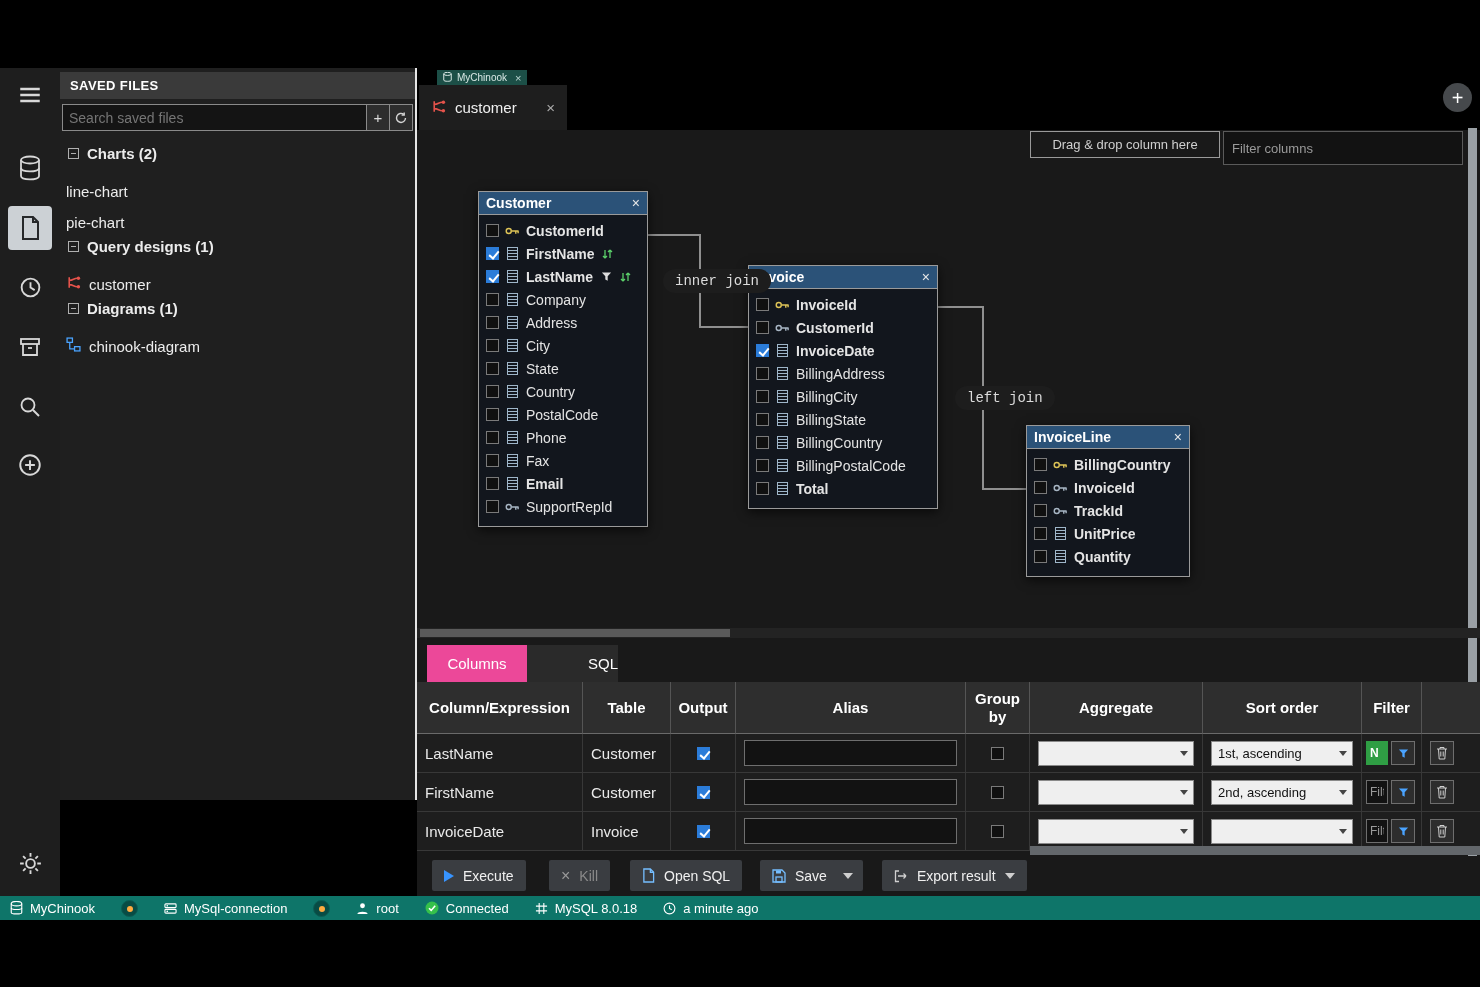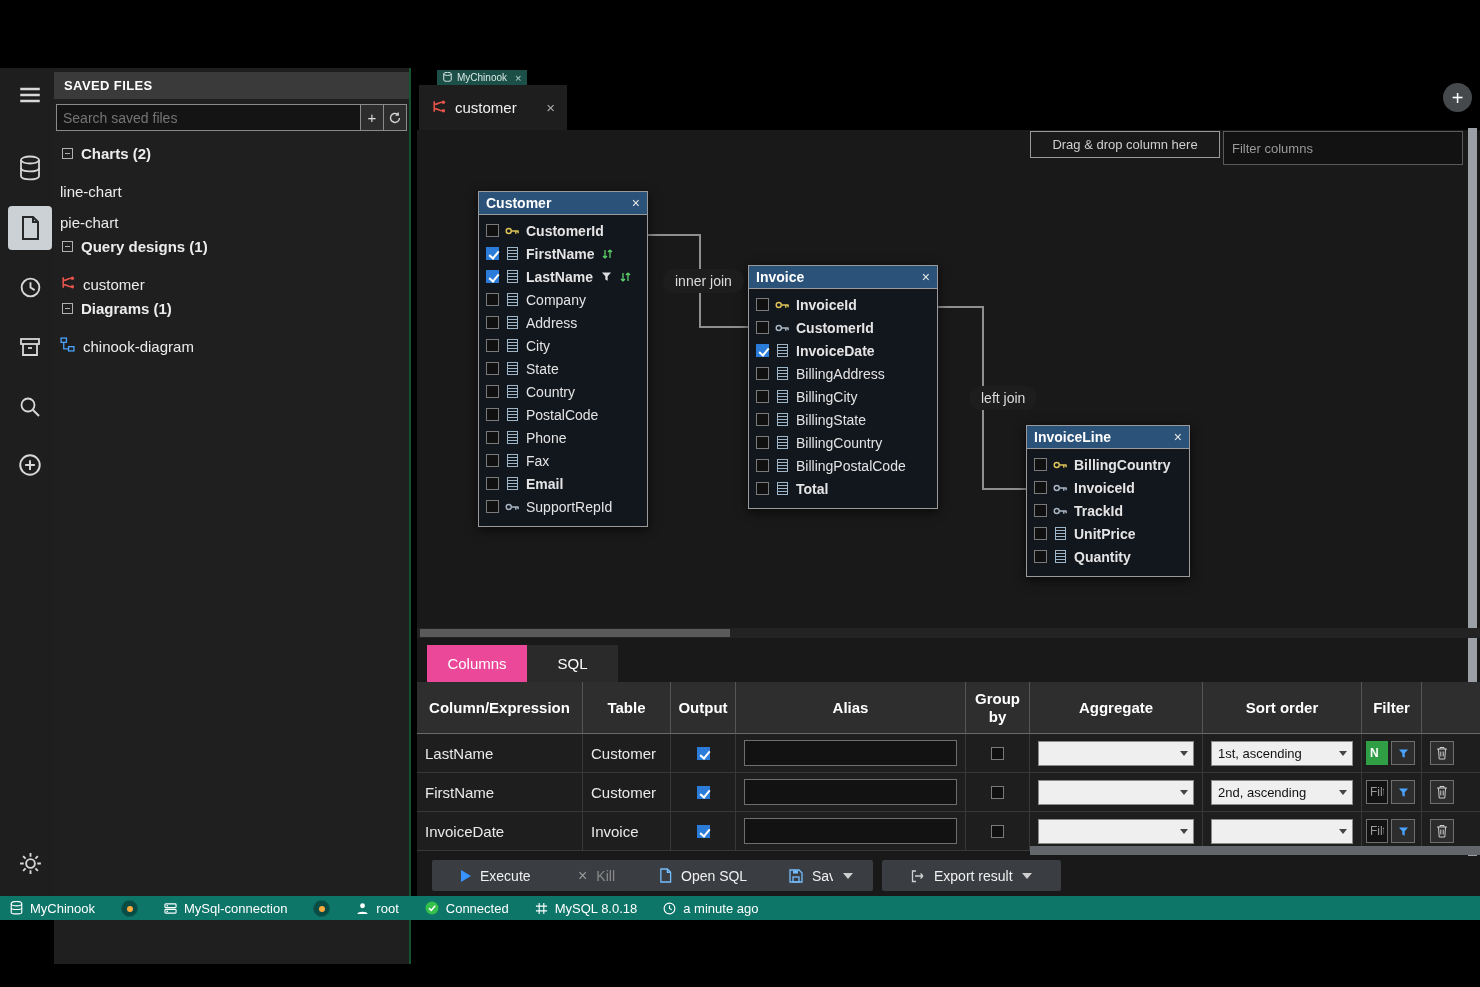--- a/index.html
+++ b/index.html
@@ -6,21 +6,21 @@
   html,body{background:#000;}
   body{font-family:"Liberation Sans",sans-serif;}
   #screen{position:relative;width:1480px;height:987px;background:#000;overflow:hidden;}
 
   
   #iconbar{position:absolute;left:0;top:68px;width:60px;height:828px;background:#1e1e1e;}
   .icell{position:absolute;left:8px;width:44px;height:44px;border-radius:4px;display:flex;align-items:center;justify-content:center;cursor:pointer;}
   .icell.active{background:#ccd1d5;}
 
   
-  #filespanel{position:absolute;left:54px;top:68px;width:357px;height:896px;background:#1f1f1f;border-right:2px solid #14532d;}
+  #filespanel{position:absolute;left:60px;top:68px;width:357px;height:732px;background:#1f1f1f;border-right:2px solid #e5e5e5;}
   .panel-hdr{position:absolute;left:0;right:0;height:27px;background:#3a3a3a;color:#fff;font-weight:700;font-size:13px;display:flex;align-items:center;padding:0 10px;letter-spacing:.4px;}
   #searchrow{position:absolute;left:2px;right:2px;top:36px;height:27px;display:flex;}
   #saved-search{flex:1;background:#141414;border:1px solid #8a8a8a;color:#ddd;font-size:14px;padding:0 6px;min-width:0;outline:none;}
   .sq-btn{width:23px;background:#2d2d2d;border:1px solid #8a8a8a;border-left:none;color:#ddd;display:flex;align-items:center;justify-content:center;font-size:15px;cursor:pointer;}
   .tree-row{position:absolute;left:0;right:0;height:31px;display:flex;align-items:center;gap:8px;color:#ececec;font-size:15px;cursor:pointer;padding-left:8px;}
   .tree-row.child{padding-left:6px;align-items:flex-end;}
   .tree-row .bold{font-weight:700;}
   .collapse-box{width:11px;height:11px;border:1px solid #b0b0b0;position:relative;flex:none;}
   .collapse-box::after{content:"";position:absolute;left:2px;right:2px;top:4px;border-top:1px solid #b0b0b0;}
 
@@ -31,61 +31,61 @@
   #grouptab .x{color:#bcd6d2;font-size:11px;margin-left:3px;cursor:pointer;}
   #filetab{position:absolute;left:2px;top:17px;width:148px;height:45px;background:#1e1e1e;display:flex;align-items:center;gap:9px;padding:0 12px;color:#f0f0f0;font-size:15px;cursor:pointer;}
   #filetab .x{color:#aaa;font-size:15px;margin-left:auto;cursor:pointer;}
   #addbtn{position:absolute;left:1026px;top:15px;width:29px;height:29px;border-radius:50%;background:#46494c;color:#fff;font-size:20px;line-height:1;display:flex;align-items:center;justify-content:center;cursor:pointer;}
   #dragdrop{position:absolute;left:613px;top:63px;width:190px;height:27px;border:1px solid #9a9a9a;color:#cfcfcf;font-size:13px;display:flex;align-items:center;justify-content:center;}
   #filtercols{position:absolute;left:806px;top:63px;width:240px;height:27px;background:#121212;border:1px solid #5a5a5a;color:#ddd;font-size:13px;padding:16px 8px;outline:none;}
   #filtercols::placeholder{color:#9a9a9a;}
   #vscroll{position:absolute;right:3px;top:60px;width:9px;height:728px;background:#9aa0a5;}
 
   #joinlines{position:absolute;left:0;top:0;pointer-events:none;}
-  .join-pill{position:absolute;background:#1d1d1d;border-radius:13px;color:#dcdcdc;font-size:14px;padding:4px 12px;cursor:pointer;}
+  .join-pill{position:absolute;background:#1d1d1d;border-radius:13px;color:#dcdcdc;font-size:14px;padding:4px 12px;cursor:pointer;font-family:Liberation Mono, monospace;}
 
   .card{position:absolute;background:#12161d;border:1px solid #9a9a9a;box-shadow:0 3px 10px rgba(0,0,0,.65);}
   .card-hdr{height:23px;background:#2b5278;display:flex;align-items:center;justify-content:space-between;padding:0 7px;color:#fff;font-weight:700;font-size:14px;border-bottom:1px solid #9a9a9a;cursor:move;}
   .card-hdr .x{color:#e8e8e8;font-weight:400;font-size:14px;cursor:pointer;}
   .card-body{padding:4px 0 8px;}
   .col-row{height:23px;display:flex;align-items:center;gap:6px;padding:0 7px;color:#e4e4e4;font-size:14px;cursor:pointer;}
   .col-row.req{font-weight:700;}
   .cicon{width:15px;display:flex;justify-content:center;flex:none;}
   .xicon{margin-left:2px;display:flex;}
   .cb{width:13px;height:13px;border:1px solid #7a7a7a;background:#101010;flex:none;position:relative;cursor:pointer;}
   .cb.on{background:#2b7cd9;border-color:#2b7cd9;}
   .cb.on::after{content:"";position:absolute;left:4px;top:1px;width:4px;height:8px;border-right:2px solid #fff;border-bottom:2px solid #fff;transform:rotate(40deg);}
 
   #hscroll-canvas{position:absolute;left:0;top:560px;width:100%;height:10px;background:#232323;}
   #hscroll-canvas .thumb{position:absolute;left:3px;top:1px;width:310px;height:8px;background:#5a5a5a;cursor:pointer;}
 
   
   .bp-tab{position:absolute;top:577px;height:37px;display:flex;align-items:center;justify-content:center;color:#fff;font-size:15px;cursor:pointer;}
   #tab-columns{left:10px;width:100px;background:#ec4899;}
-  #tab-sql{left:110px;width:91px;background:#2a2a2a;}
+  #tab-sql{left:110px;width:91px;background:#2a2a2a;justify-content:flex-end;}
 
   #grid{position:absolute;left:0;top:614px;width:1080px;}
   .ghead{display:flex;height:52px;background:#2e2e2e;}
   .ghead .gc{justify-content:center;text-align:center;font-weight:700;color:#fff;font-size:15px;line-height:1.15;border-right:1px solid #555;border-bottom:1px solid #6a6a6a;}
   .grow{display:flex;height:39px;}
   .gc{display:flex;align-items:center;padding:0 8px;}
   .grow .gc{background:#1e1e1e;color:#eaeaea;font-size:15px;border-right:1px solid #383838;border-bottom:1px solid #383838;}
   .c1{width:166px;}.c2{width:88px;}.c3{width:65px;justify-content:center;}.c4{width:230px;}
   .c5{width:64px;justify-content:center;}.c6{width:173px;}.c7{width:159px;}
   .c8{width:60px;padding:0 4px;gap:3px;}.c9{width:75px;border-right:none !important;}
   .alias-input{width:100%;height:26px;background:#121212;border:1px solid #6e6e6e;color:#ddd;padding:0 6px;font-size:14px;outline:none;}
   .select{width:100%;height:25px;background:#efefef;border:1px solid #8a8a8a;display:flex;align-items:center;justify-content:space-between;padding:0 5px 0 6px;font-size:13px;color:#111;cursor:pointer;white-space:nowrap;overflow:hidden;}
   .sel-arrow{width:0;height:0;border-left:4px solid transparent;border-right:4px solid transparent;border-top:5px solid #444;flex:none;margin-left:4px;}
   .filter-input{width:22px;height:24px;background:#121212;border:1px solid #6e6e6e;color:#b9b9b9;font-size:12px;padding:0 3px;outline:none;}
   .filter-input::placeholder{color:#9a9a9a;}
   .filter-input.filled{background:#2f9e44;border-color:#2f9e44;color:#fff;font-weight:700;}
   .mini-btn{width:24px;height:24px;background:#2d2d2d;border:1px solid #6e6e6e;display:flex;align-items:center;justify-content:center;cursor:pointer;flex:none;}
   #grid-hscroll{position:absolute;left:613px;top:778px;width:450px;height:9px;background:#63676b;cursor:pointer;}
 
-  .tb-btn{position:absolute;top:792px;height:31px;background:#3a3d41;color:#f0f0f0;font-size:14px;display:flex;align-items:center;gap:9px;padding:0 29px;border-radius:2px;cursor:pointer;white-space:nowrap;}
+  .tb-btn{position:absolute;top:792px;height:31px;background:#3a3d41;color:#f0f0f0;font-size:14px;display:flex;align-items:center;gap:9px;padding:0 12px;border-radius:2px;cursor:pointer;white-space:nowrap;}
   #btn-kill{color:#8a8a8a;}
   .play{width:0;height:0;border-left:10px solid #3794ff;border-top:6px solid transparent;border-bottom:6px solid transparent;}
   .chev{width:0;height:0;border-left:5px solid transparent;border-right:5px solid transparent;border-top:6px solid #cfcfcf;}
   .xmark{color:#9a9a9a;font-size:16px;line-height:1;}
 
   
   #statusbar{position:absolute;left:0;top:896px;width:1480px;height:24px;background:#0e7569;display:flex;align-items:center;gap:26px;padding:0 10px;color:#fff;font-size:13px;}
   .sb-item{display:flex;align-items:center;gap:7px;cursor:pointer;white-space:nowrap;}
   .sb-badge{width:17px;height:17px;border-radius:50%;background:#084c44;border:1px solid #0b5e54;position:relative;cursor:pointer;flex:none;}
   .sb-badge::after{content:"";position:absolute;left:5px;top:5px;width:6px;height:6px;border-radius:50%;background:#ffab40;}
@@ -540,21 +540,21 @@
                 <rect x="0.5" y="0.5" width="10" height="12" fill="none" stroke="#9fb6c9"></rect>
                 <path d="M0.5 3.5 H10.5 M0.5 6.5 H10.5 M0.5 9.5 H10.5" stroke="#9fb6c9"></path>
               </svg>
             </span>
             <span>Quantity</span>
           </div>
       </div>
     </div>
 
     <div class="join-pill" style="left:246px;top:201px;"><span>inner join</span></div>
-    <div class="join-pill" style="left:552px;top:318px;"><span>left join</span></div>
+    <div class="join-pill" style="left:538px;top:318px;"><span>left join</span></div>
 
     <div id="hscroll-canvas">
         <div class="thumb"></div>
       </div>
 
     <div class="bp-tab" id="tab-columns">
         <span>Columns</span>
       </div>
     <div class="bp-tab" id="tab-sql">
         <span>SQL</span>

